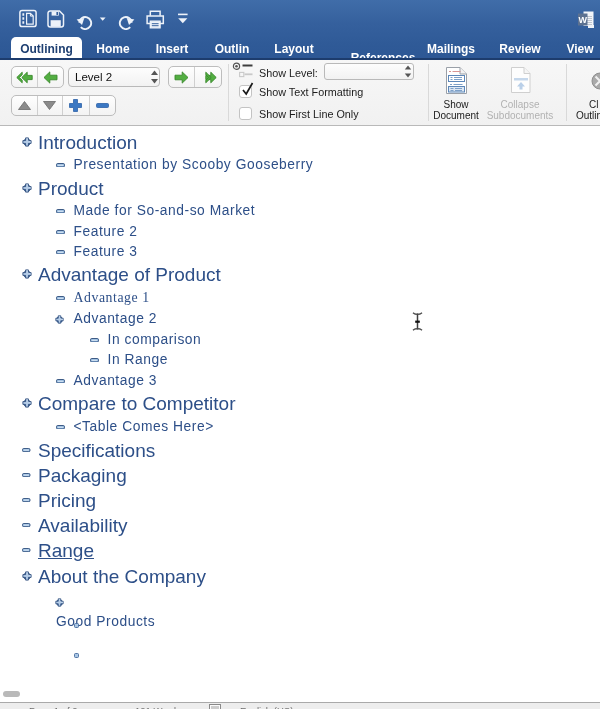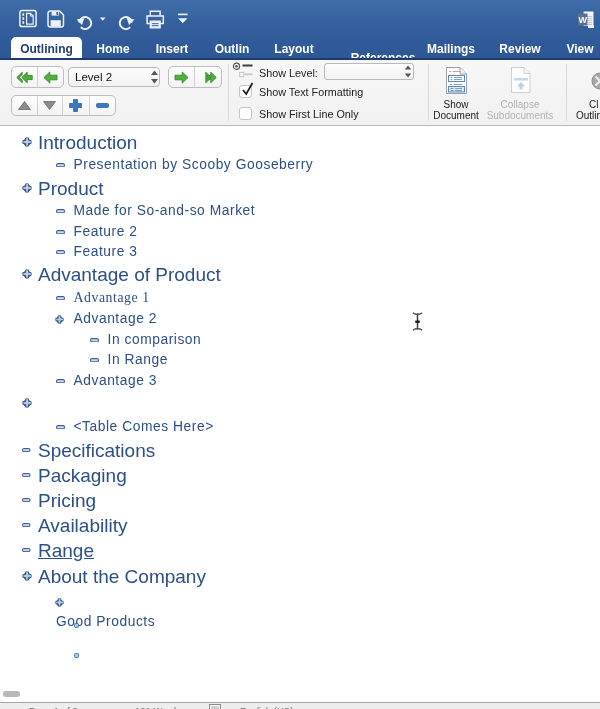--- a/index.html
+++ b/index.html
@@ -274,20 +274,21 @@
   <div class="abs h3" style="left:107.5px; top:353.3px; line-height:13.8px;">In Range</div>
   <svg class="abs" style="left:90.2px; top:357.8px;" width="9" height="4.5" viewBox="0 0 9 4.5">
 <rect x="0.5" y="0.5" width="8" height="3.5" rx="1.2" fill="#8ab1d9" stroke="#2e4d7b" stroke-width="0.9"></rect>
 <rect x="1.6" y="1.65" width="5.8" height="1.2" fill="#d8e6f4"></rect>
 </svg>
   <div class="abs h2" style="left:73.5px; top:374.3px; line-height:13.8px;">Advantage 3</div>
   <svg class="abs" style="left:55.8px; top:378.8px;" width="9" height="4.5" viewBox="0 0 9 4.5">
 <rect x="0.5" y="0.5" width="8" height="3.5" rx="1.2" fill="#8ab1d9" stroke="#2e4d7b" stroke-width="0.9"></rect>
 <rect x="1.6" y="1.65" width="5.8" height="1.2" fill="#d8e6f4"></rect>
 </svg>
+  <div class="abs h1" style="left:38px; top:393.9px; line-height:19.0px;">Compare to Competitor</div>
   <svg class="abs" style="left:21.5px; top:397.5px;" width="10" height="10" viewBox="0 0 10 10">
 <circle cx="5" cy="5.2" r="3.3" fill="#5f8ec6" stroke="#2d4c7a" stroke-width="0.9"></circle>
 <path d="M3.6 0.9 h2.8 v2.7 h2.7 v2.8 H6.4 v2.7 H3.6 V6.4 H0.9 V3.6 h2.7 z" fill="#b5cde8" stroke="#2d4c7a" stroke-width="0.9" stroke-linejoin="round"></path>
 <path d="M4.3 1.6 h1.4 v2.7 h2.7 v1.4" fill="#d8e6f4" stroke="none"></path>
 </svg>
   <div class="abs h2" style="left:73.5px; top:420.3px; line-height:13.8px;">&lt;Table Comes Here&gt;</div>
   <svg class="abs" style="left:55.8px; top:424.8px;" width="9" height="4.5" viewBox="0 0 9 4.5">
 <rect x="0.5" y="0.5" width="8" height="3.5" rx="1.2" fill="#8ab1d9" stroke="#2e4d7b" stroke-width="0.9"></rect>
 <rect x="1.6" y="1.65" width="5.8" height="1.2" fill="#d8e6f4"></rect>
 </svg>

